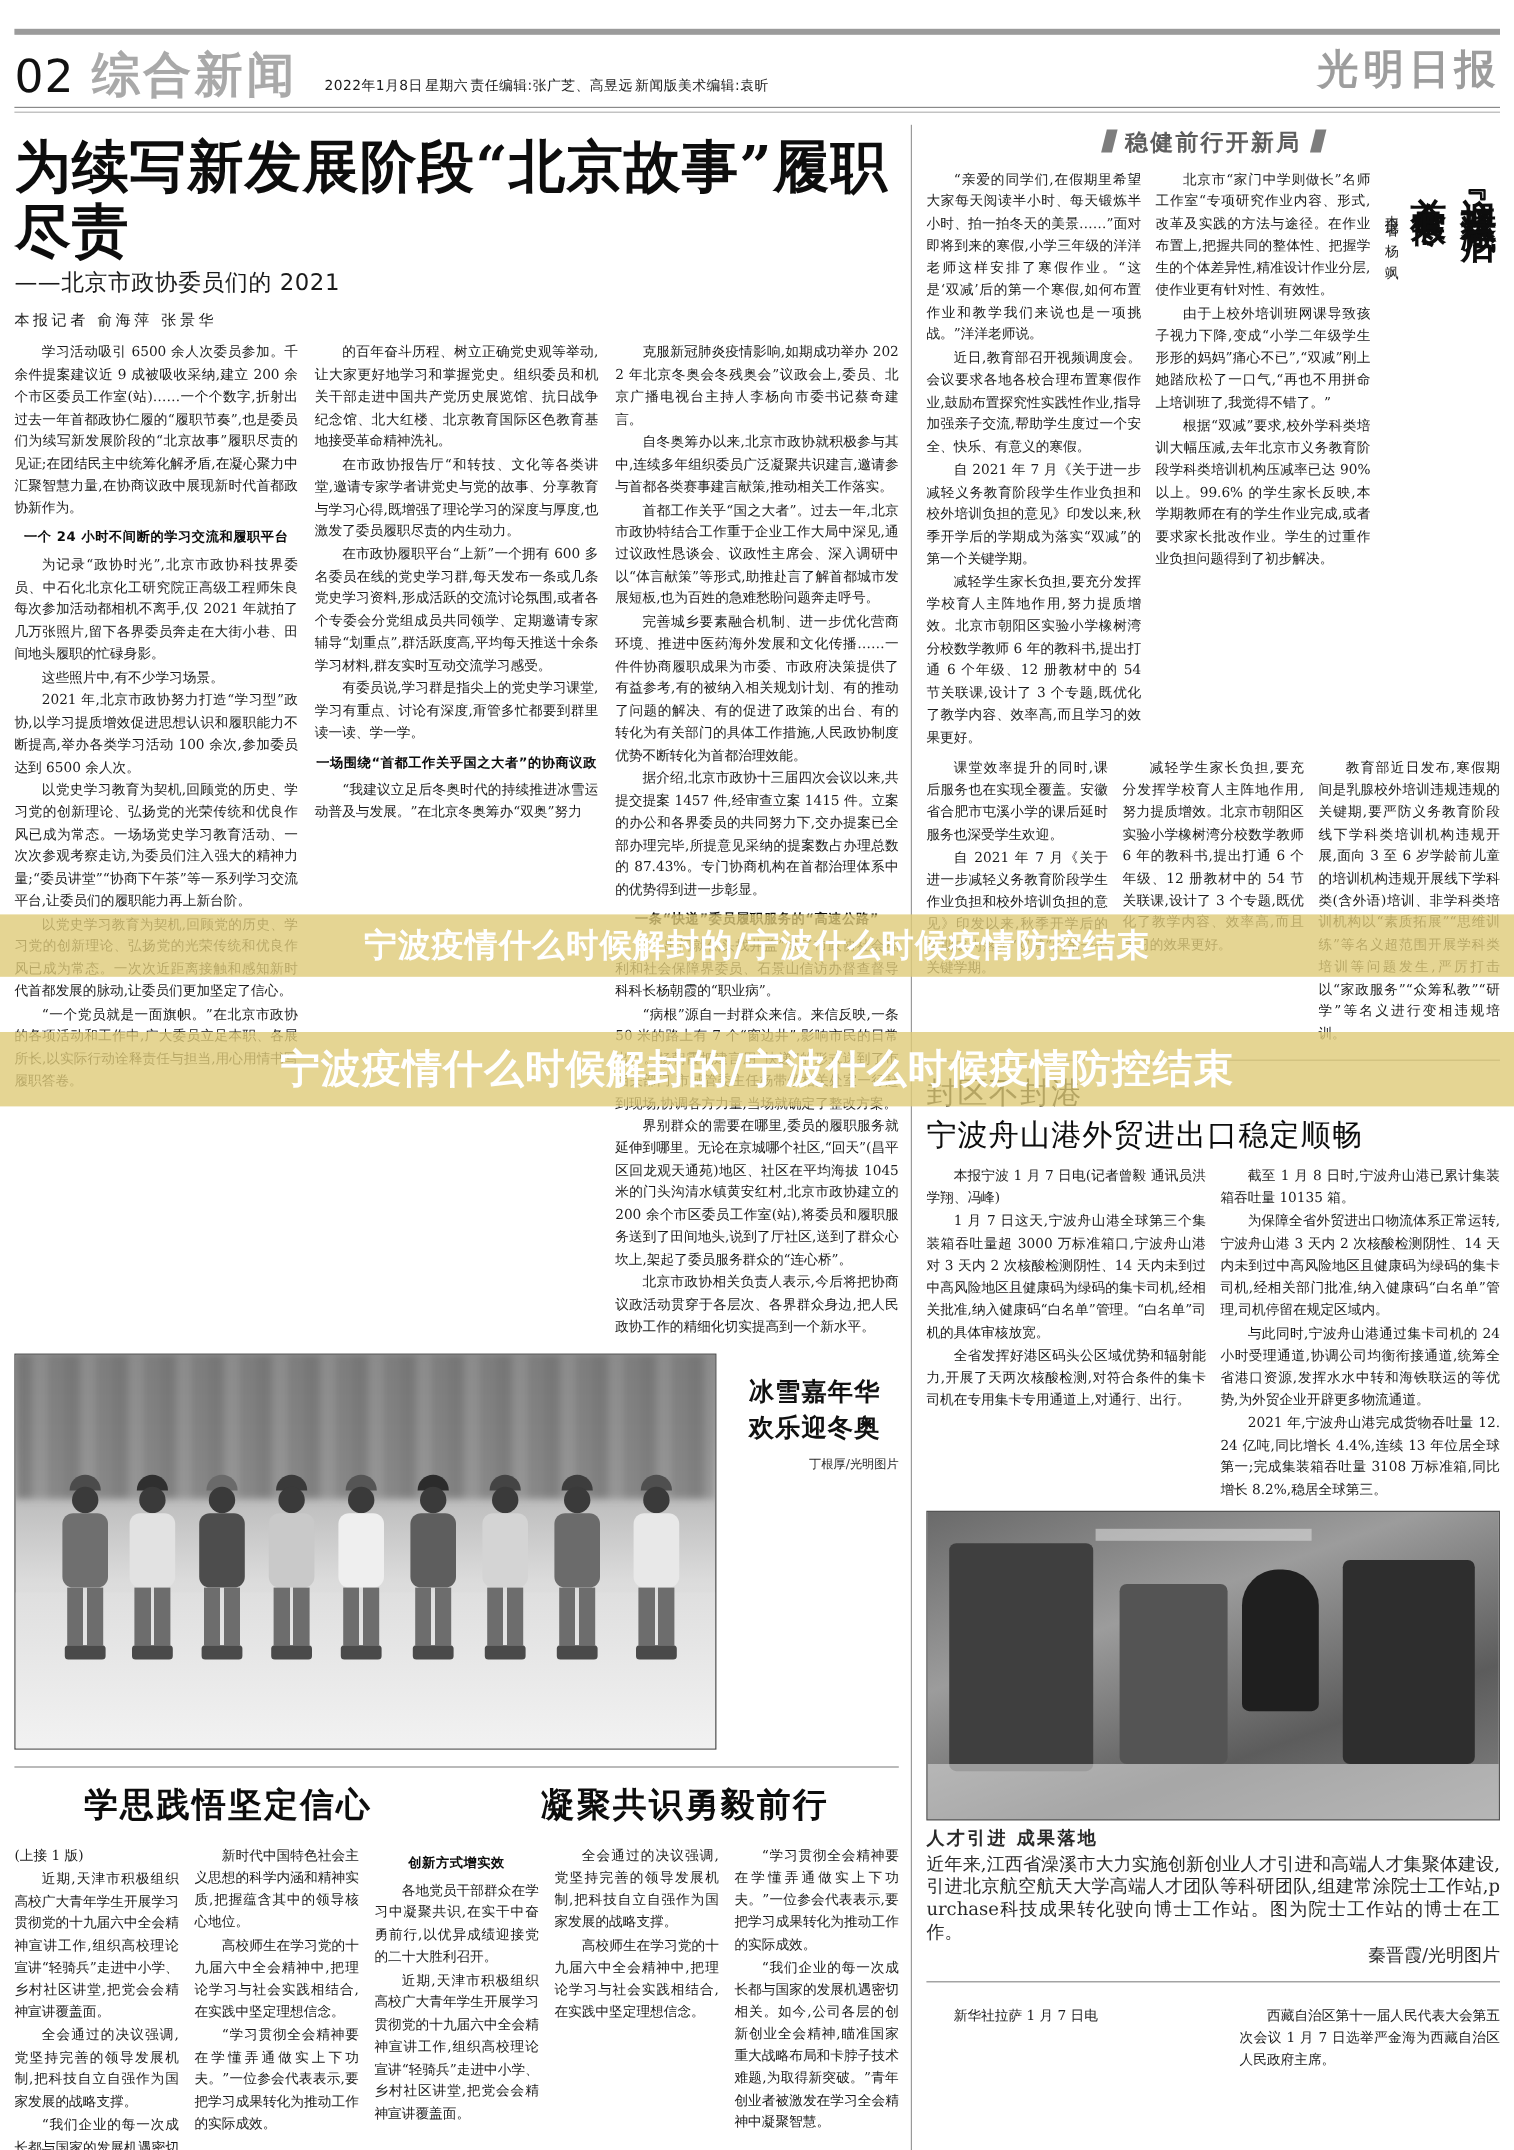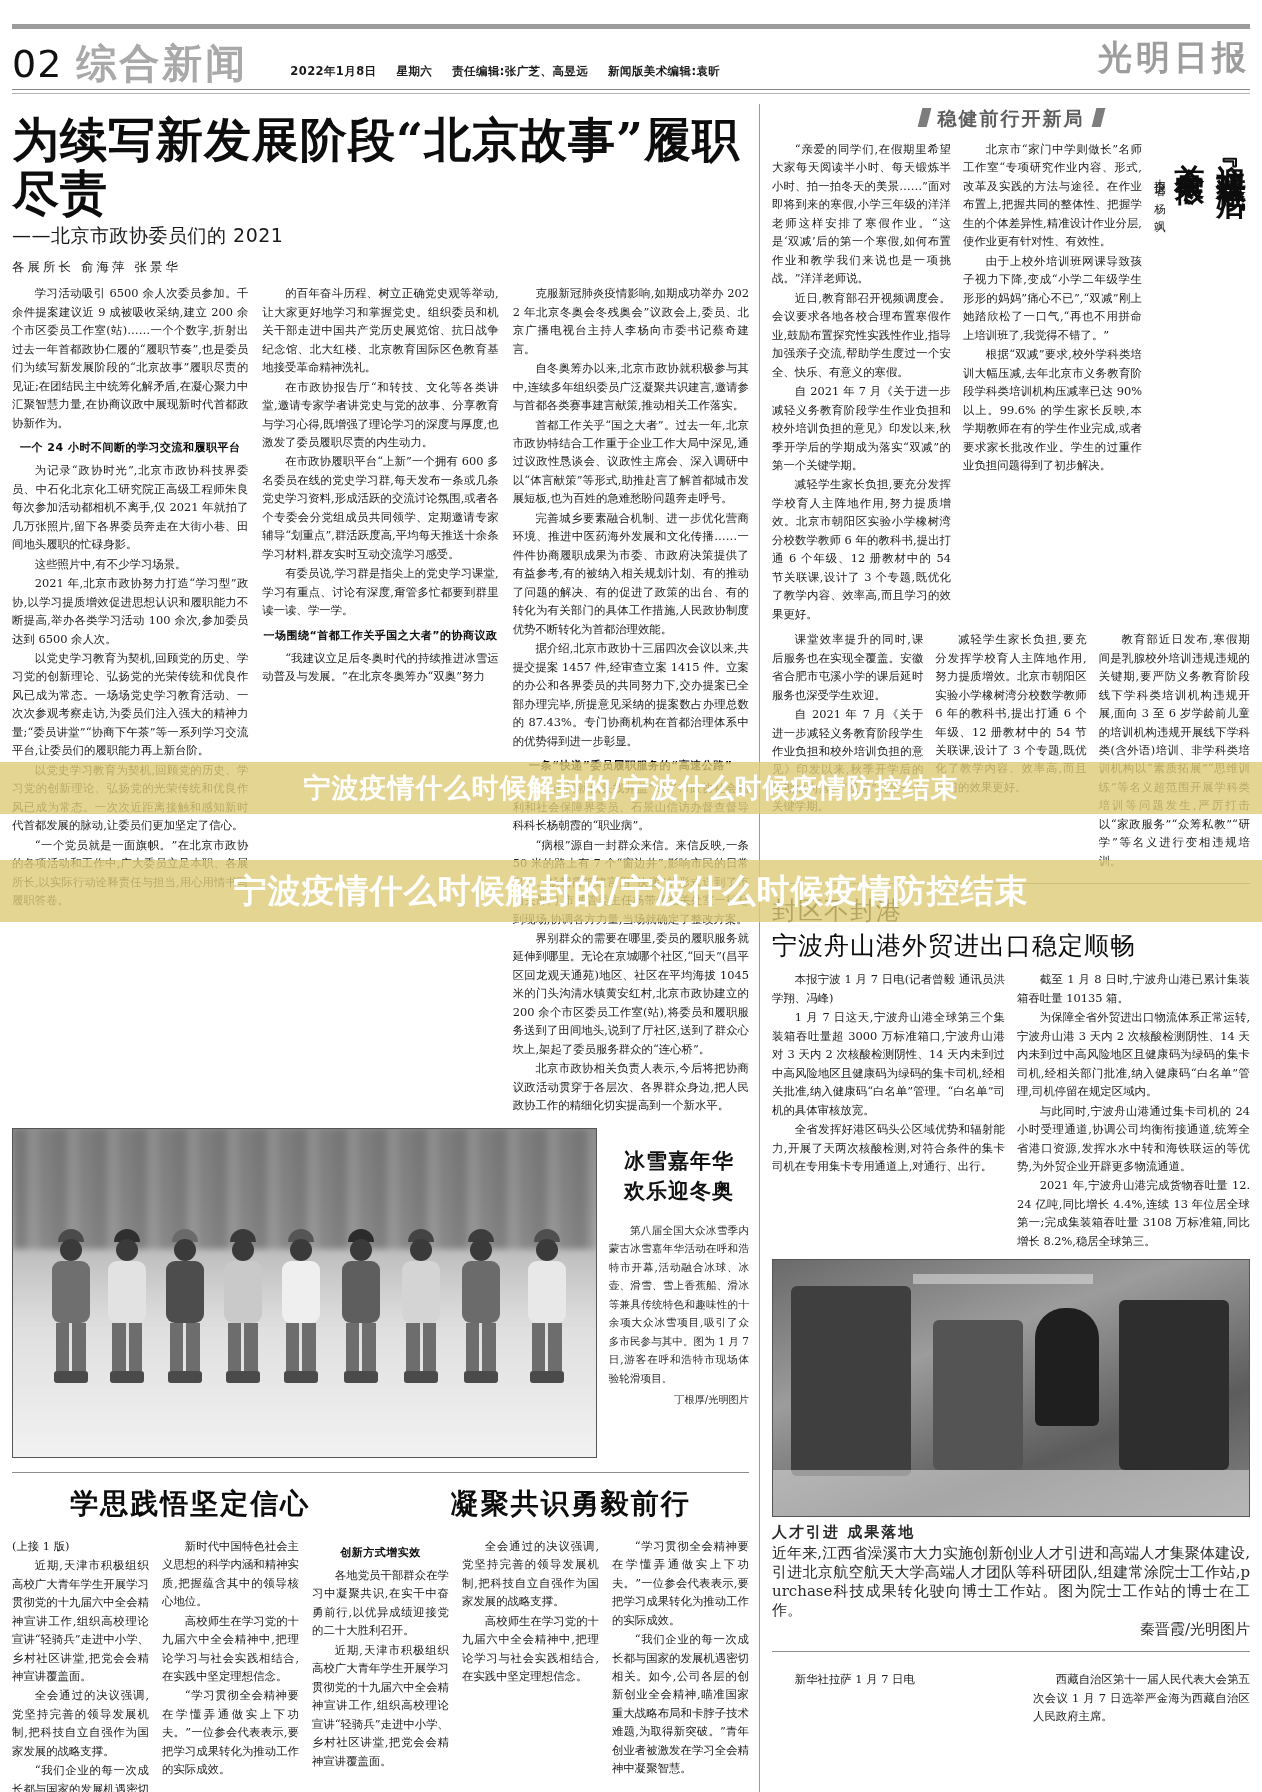--- a/index.html
+++ b/index.html
@@ -19,22 +19,22 @@
   .masthead { display: flex; align-items: flex-end; padding: 6px 0 6px 0; }
   .page-num {
     font-size: 38px; font-weight: 400; letter-spacing: 1px;
     font-family: "DejaVu Sans", sans-serif; color: #111; line-height: 1;
     margin-right: 14px;
   }
   .section-name {
     font-size: 40px; font-weight: 700; color: #a9a9a9; letter-spacing: 3px;
     font-family: "DejaVu Serif", serif; line-height: 1; margin-right: 22px;
   }
-  .mast-meta { font-size: 11.5px; color: #1a1a1a; font-weight: 700; letter-spacing: .4px;
-    padding-bottom: 4px; display: flex; gap: 20px; margin-left: 20px; }
+  .mast-meta { font-size: 11.5px; color: #1a1a1a; font-weight: 400; letter-spacing: .4px;
+    padding-bottom: 4px; display: flex; gap: 2px; }
   .brand {
     margin-left: auto; font-size: 34px; color: #9d9d9d; font-family: "DejaVu Serif", serif;
     font-weight: 700; letter-spacing: 4px; padding-bottom: 2px;
   }
   .rule-thin { height: 1px; background: #8a8a8a; }
   .rule-thin2 { height: 1px; background: #b5b5b5; margin-top: 3px; }
 
   
   .body-wrap { display: flex; gap: 0; margin-top: 10px; }
   .left-zone { width: 748px; padding-right: 10px; border-right: 1px solid #9a9a9a; }
@@ -172,21 +172,21 @@
   </div>
   <div class="rule-thin"></div>
   <div class="rule-thin2"></div>
 
   <div class="body-wrap">
 
     <div class="left-zone">
 
       <h1 class="main-title">为续写新发展阶段“北京故事”履职尽责</h1>
       <div class="sub-title">——北京市政协委员们的 2021</div>
-      <div class="byline">各展所长  俞海萍  张景华</div>
+      <div class="byline">本报记者  俞海萍  张景华</div>
 
       <div class="cols3">
 
         <div class="col">
           <p class="body">学习活动吸引 6500 余人次委员参加。千余件提案建议近 9 成被吸收采纳,建立 200 余个市区委员工作室(站)……一个个数字,折射出过去一年首都政协仁履的“履职节奏”,也是委员们为续写新发展阶段的“北京故事”履职尽责的见证;在团结民主中统筹化解矛盾,在凝心聚力中汇聚智慧力量,在协商议政中展现新时代首都政协新作为。</p>
           <h3 class="subhead">一个 24 小时不间断的学习交流和履职平台</h3>
           <p class="body">为记录“政协时光”,北京市政协科技界委员、中石化北京化工研究院正高级工程师朱良每次参加活动都相机不离手,仅 2021 年就拍了几万张照片,留下各界委员奔走在大街小巷、田间地头履职的忙碌身影。</p>
           <p class="body">这些照片中,有不少学习场景。</p>
           <p class="body">2021 年,北京市政协努力打造“学习型”政协,以学习提质增效促进思想认识和履职能力不断提高,举办各类学习活动 100 余次,参加委员达到 6500 余人次。</p>
           <p class="body">以党史学习教育为契机,回顾党的历史、学习党的创新理论、弘扬党的光荣传统和优良作风已成为常态。一场场党史学习教育活动、一次次参观考察走访,为委员们注入强大的精神力量;“委员讲堂”“协商下午茶”等一系列学习交流平台,让委员们的履职能力再上新台阶。</p>
@@ -283,21 +283,20 @@
               <div class="head"></div>
               <div class="body2" style="background:#e8e8e8"></div>
               <div class="legs"></div>
               <div class="skate"></div>
             </div>
         </div>
 
         <div class="cap-col">
           <div class="cap-title">冰雪嘉年华</div>
           <div class="cap-title" style="margin-top:0">欢乐迎冬奥</div>
-          <div class="cap-text">第八届全国大众冰雪季内蒙古冰雪嘉年华活动在呼和浩特市开幕,活动融合冰球、冰壶、滑雪、雪上香蕉船、滑冰等兼具传统特色和趣味性的十余项大众冰雪项目,吸引了众多市民参与其中。图为 1 月 7 日,游客在呼和浩特市现场体验轮滑项目。</div>
           <div class="cap-credit">丁根厚/光明图片</div>
         </div>
       </div>
 
       <div class="lower">
         <div class="two-heads">
           <h2 class="feature" style="flex:1">学思践悟坚定信心</h2>
           <h2 class="feature" style="flex:1">凝聚共识勇毅前行</h2>
         </div>
 

